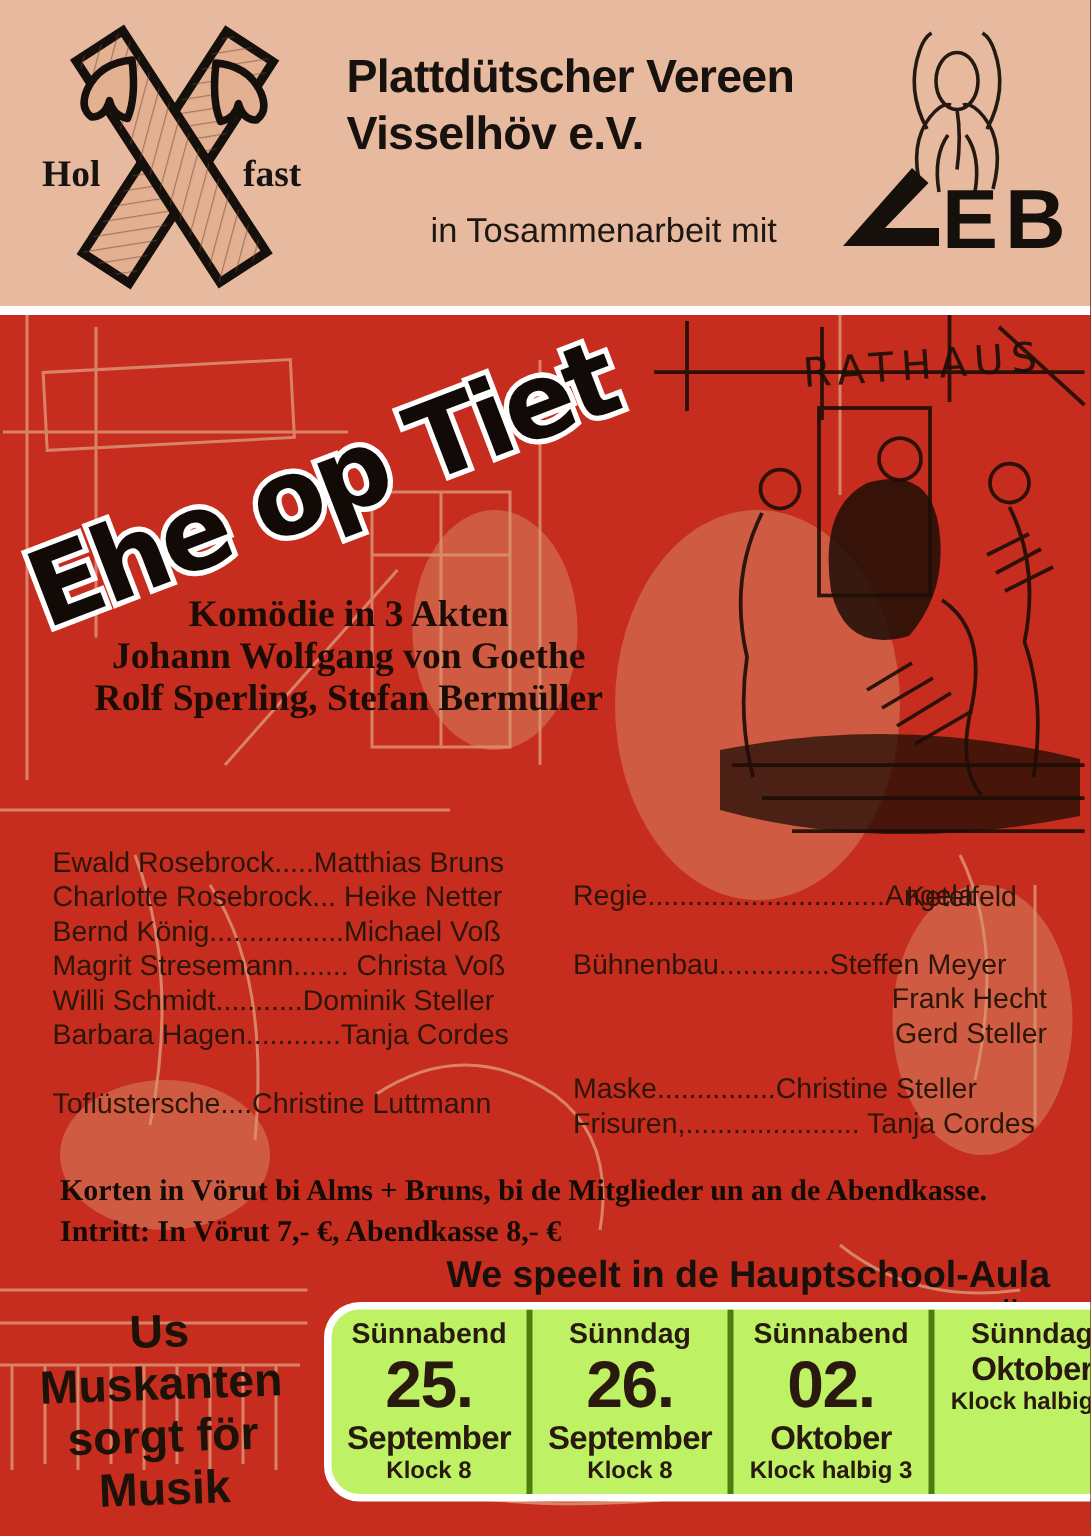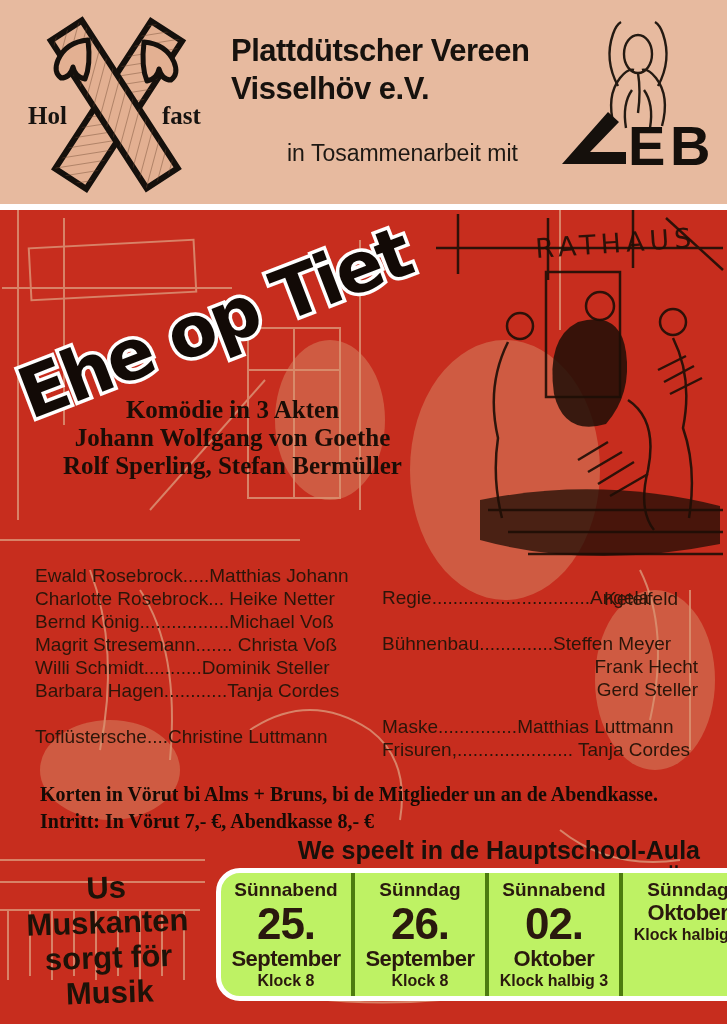--- a/index.html
+++ b/index.html
@@ -172,40 +172,40 @@
 
     <div class="show-title">Ehe op Tiet</div>
 
     <div class="credits">
       <div>Komödie in 3 Akten</div>
       <div>Johann Wolfgang von Goethe</div>
       <div>Rolf Sperling, Stefan Bermüller</div>
     </div>
 
     <div class="cast cast-left">
-      <div>Ewald Rosebrock.....Matthias Johann</div>
+      <div>Ewald Rosebrock.....Matthias Bruns</div>
       <div>Charlotte Rosebrock... Heike Netter</div>
       <div>Bernd König.................Michael Voß</div>
       <div>Magrit Stresemann....... Christa Voß</div>
       <div>Willi Schmidt...........Dominik Steller</div>
       <div>Barbara Hagen............Tanja Cordes</div>
       <div class="spacer"></div>
       <div>Toflüstersche....Christine Luttmann</div>
     </div>
 
     <div class="cast cast-right">
       <div>
         <span>Regie..............................</span><span class="overlap"><span class="o1">Angela</span><span class="o2">Ketelfeld</span></span>
       </div>
       <div class="spacer"></div>
       <div>Bühnenbau..............Steffen Meyer</div>
       <div class="r">Frank Hecht</div>
       <div class="r">Gerd Steller</div>
       <div class="sp14"></div>
-      <div>Maske...............Matthias Luttmann</div>
+      <div>Maske...............Christine Steller</div>
       <div>Frisuren,...................... Tanja Cordes</div>
     </div>
 
     <div class="tickets">Korten in Vörut bi Alms + Bruns, bi de Mitglieder un an de Abendkasse.
 Intritt: In Vörut 7,- €, Abendkasse 8,- €</div>
 
     <div class="venue">We speelt in de Hauptschool-Aula VISSELHÖV</div>
 
     <div class="music">Us
 Muskanten

